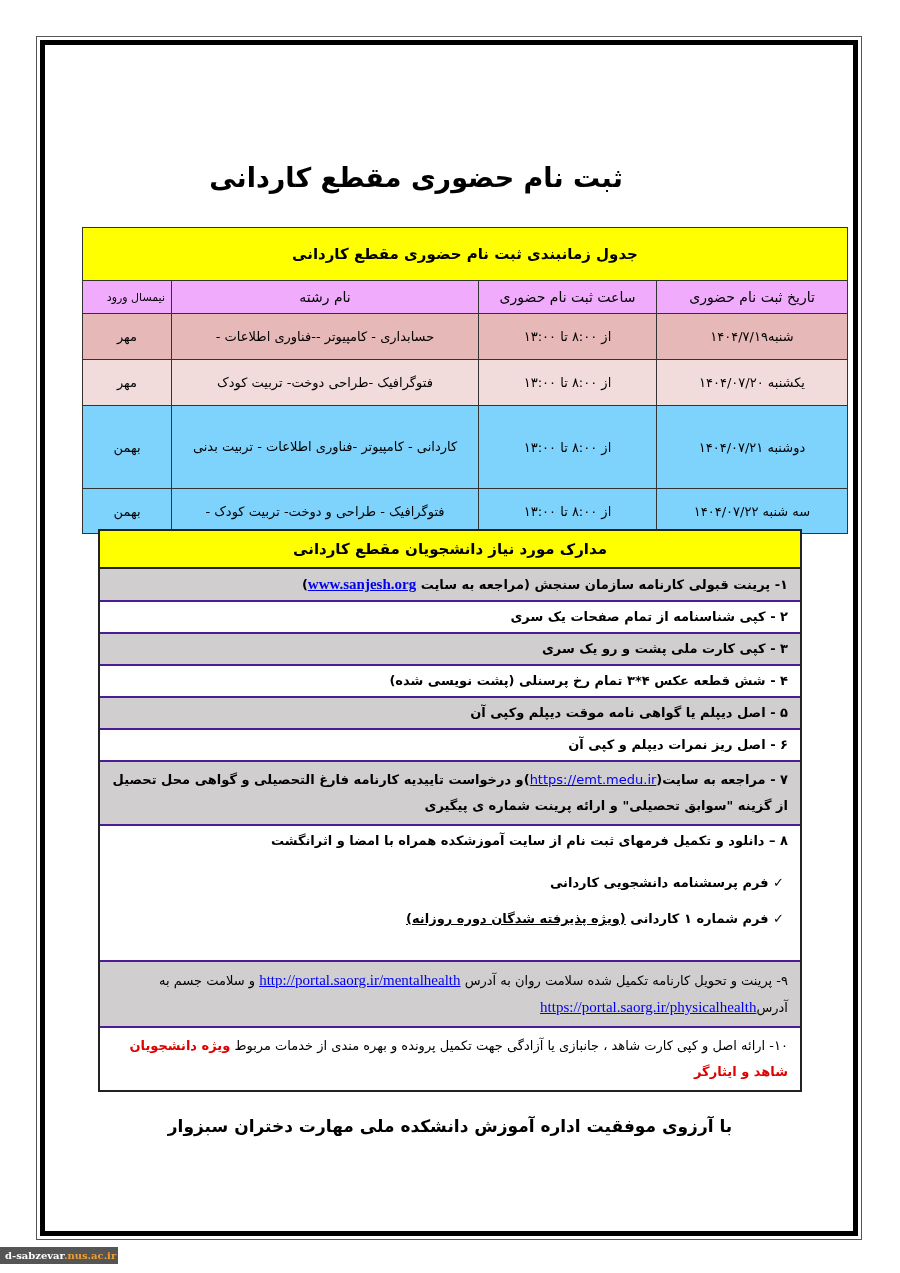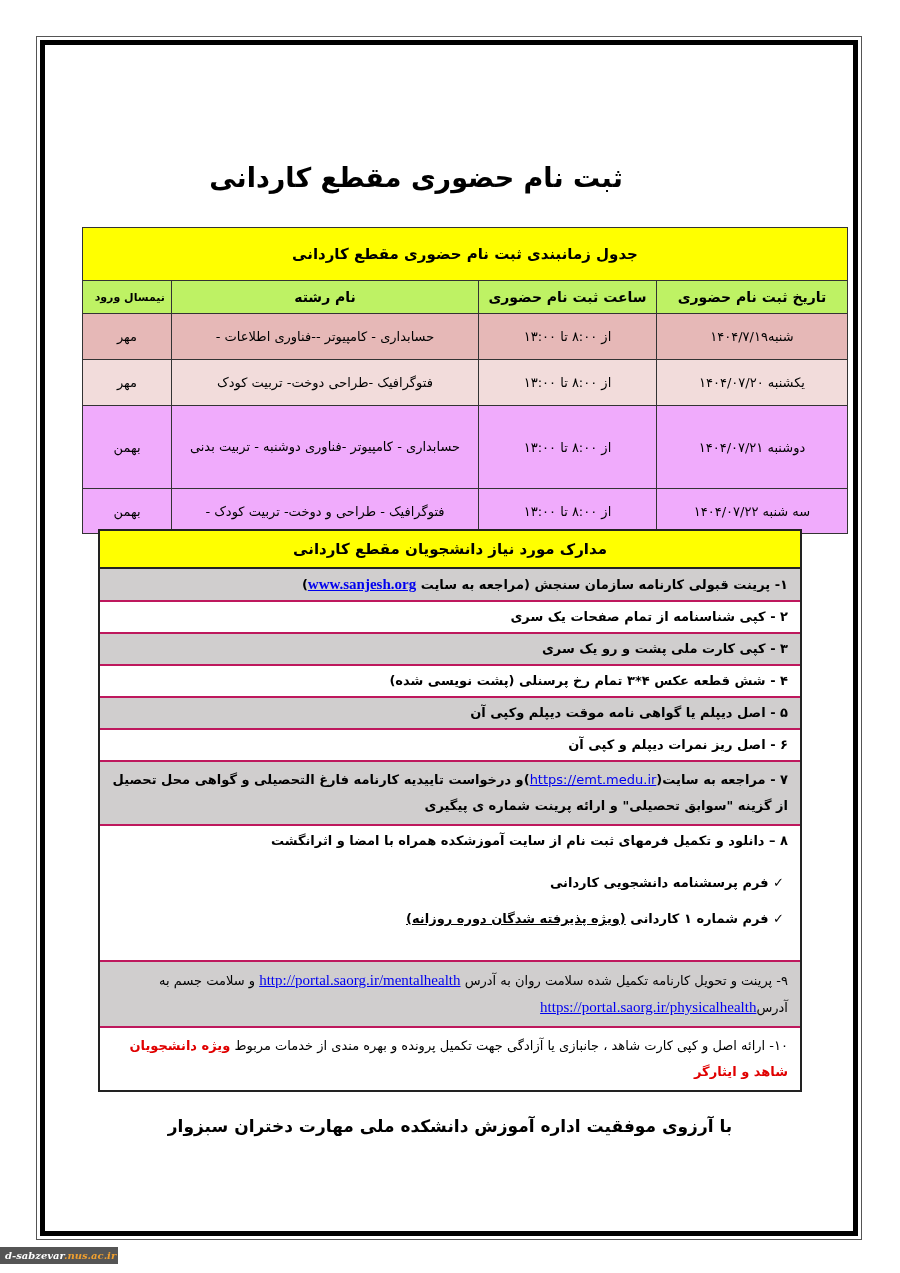--- a/index.html
+++ b/index.html
@@ -9,46 +9,46 @@
                  border: 1px solid #555; box-sizing: border-box; }
   .frame-inner { position: absolute; left: 40px; top: 40px; width: 818px; height: 1196px;
                  border: 5px solid #000; box-sizing: border-box; }
   .title { position: absolute; left: 0; width: 832px; top: 162px; text-align: center;
            font-size: 27px; font-weight: bold; direction: rtl; }
   table.schedule { position: absolute; left: 67px; top: 227px; width: 766px;
                    border-collapse: collapse; direction: rtl; font-size: 13px; margin-left: 15px; }
   table.schedule td, table.schedule th { border: 1px solid #333; text-align: center;
                    vertical-align: middle; padding: 4px 6px; }
   .sched-title { background: #ffff00; height: 44px; font-weight: bold; font-size: 15px; }
-  .hdr th { background: #bef264; font-weight: bold; font-size: 14px; height: 24px; }
+  .hdr th { background: #f0abfc; font-weight: normal; font-size: 14px; height: 24px; }
   .hdr th.small { font-size: 11px; text-align: right; }
   .r-pink1 td { background: #e6b8b7; height: 37px; }
   .r-pink2 td { background: #f2dcdb; height: 37px; }
-  .r-red td { background: #f0abfc; }
+  .r-red td { background: #7dd3fc; }
   .r-red.tall td { height: 74px; }
   .r-red.short td { height: 36px; }
   .docs { position: absolute; left: 98px; top: 529px; width: 704px; border: 2px solid #222;
           box-sizing: border-box; direction: rtl; font-size: 13px; font-weight: bold; }
   .docs-title { background: #ffff00; text-align: center; height: 36px; line-height: 36px;
                 font-size: 15px; border-bottom: 2px solid #222; font-weight: bold; }
-  .doc-row { border-bottom: 2px solid #be185d; padding: 5px 12px; line-height: 20px; }
+  .doc-row { border-bottom: 2px solid #4c1d95; padding: 5px 12px; line-height: 20px; }
   .doc-row:last-child { border-bottom: none; }
   .gray { background: #d0cece; }
   .white { background: #fff; }
   a.link { color: #0000ee; text-decoration: underline; font-weight: normal; }
   a.link.bold { font-weight: bold; font-family: "Liberation Serif", serif; font-size: 15px; }
   .check-list { margin-top: 22px; padding-right: 4px; }
   .check-item { margin: 16px 0; }
   .red-underline { color: #000000; text-decoration: underline; }
   .red-bold { color: #e00000; font-weight: bold; }
   .row8 { height: 124px; }
   .footer-msg { position: absolute; left: 0; width: 900px; top: 1116px; text-align: center;
                 font-size: 17px; font-weight: bold; direction: rtl; }
   .watermark { position: absolute; left: 0; top: 1247px; width: 118px; height: 17px;
-               background: #555; color: #fff; font-size: 10px; font-style: italic; font-weight: bold;
+               background: #555; color: #fff; font-size: 10px; font-weight: bold;
                line-height: 17px; padding-left: 5px; box-sizing: border-box; font-family: "DejaVu Serif", serif; }
   .watermark .dom { color: #f0a030; }
   .latin { direction: ltr; unicode-bidi: embed; }
 </style>
 </head>
 <body>
 
 <div class="frame-outer"></div>
 <div class="frame-inner"></div>
 
@@ -73,21 +73,21 @@
   </tr>
   <tr class="r-pink2">
     <td>یکشنبه ۱۴۰۴/۰۷/۲۰</td>
     <td>از ۸:۰۰ تا ۱۳:۰۰</td>
     <td>فتوگرافیک -طراحی دوخت- تربیت کودک</td>
     <td>مهر</td>
   </tr>
   <tr class="r-red tall">
     <td>دوشنبه ۱۴۰۴/۰۷/۲۱</td>
     <td>از ۸:۰۰ تا ۱۳:۰۰</td>
-    <td style="line-height:30px">حسابداری - کامپیوتر -فناوری دوشنبه - تربیت بدنی</td>
+    <td style="line-height:30px">کاردانی - کامپیوتر -فناوری اطلاعات - تربیت بدنی</td>
     <td>بهمن</td>
   </tr>
   <tr class="r-red short">
     <td>سه شنبه ۱۴۰۴/۰۷/۲۲</td>
     <td>از ۸:۰۰ تا ۱۳:۰۰</td>
     <td>فتوگرافیک - طراحی و دوخت- تربیت کودک -</td>
     <td>بهمن</td>
   </tr>
 </tbody>
   </table>

